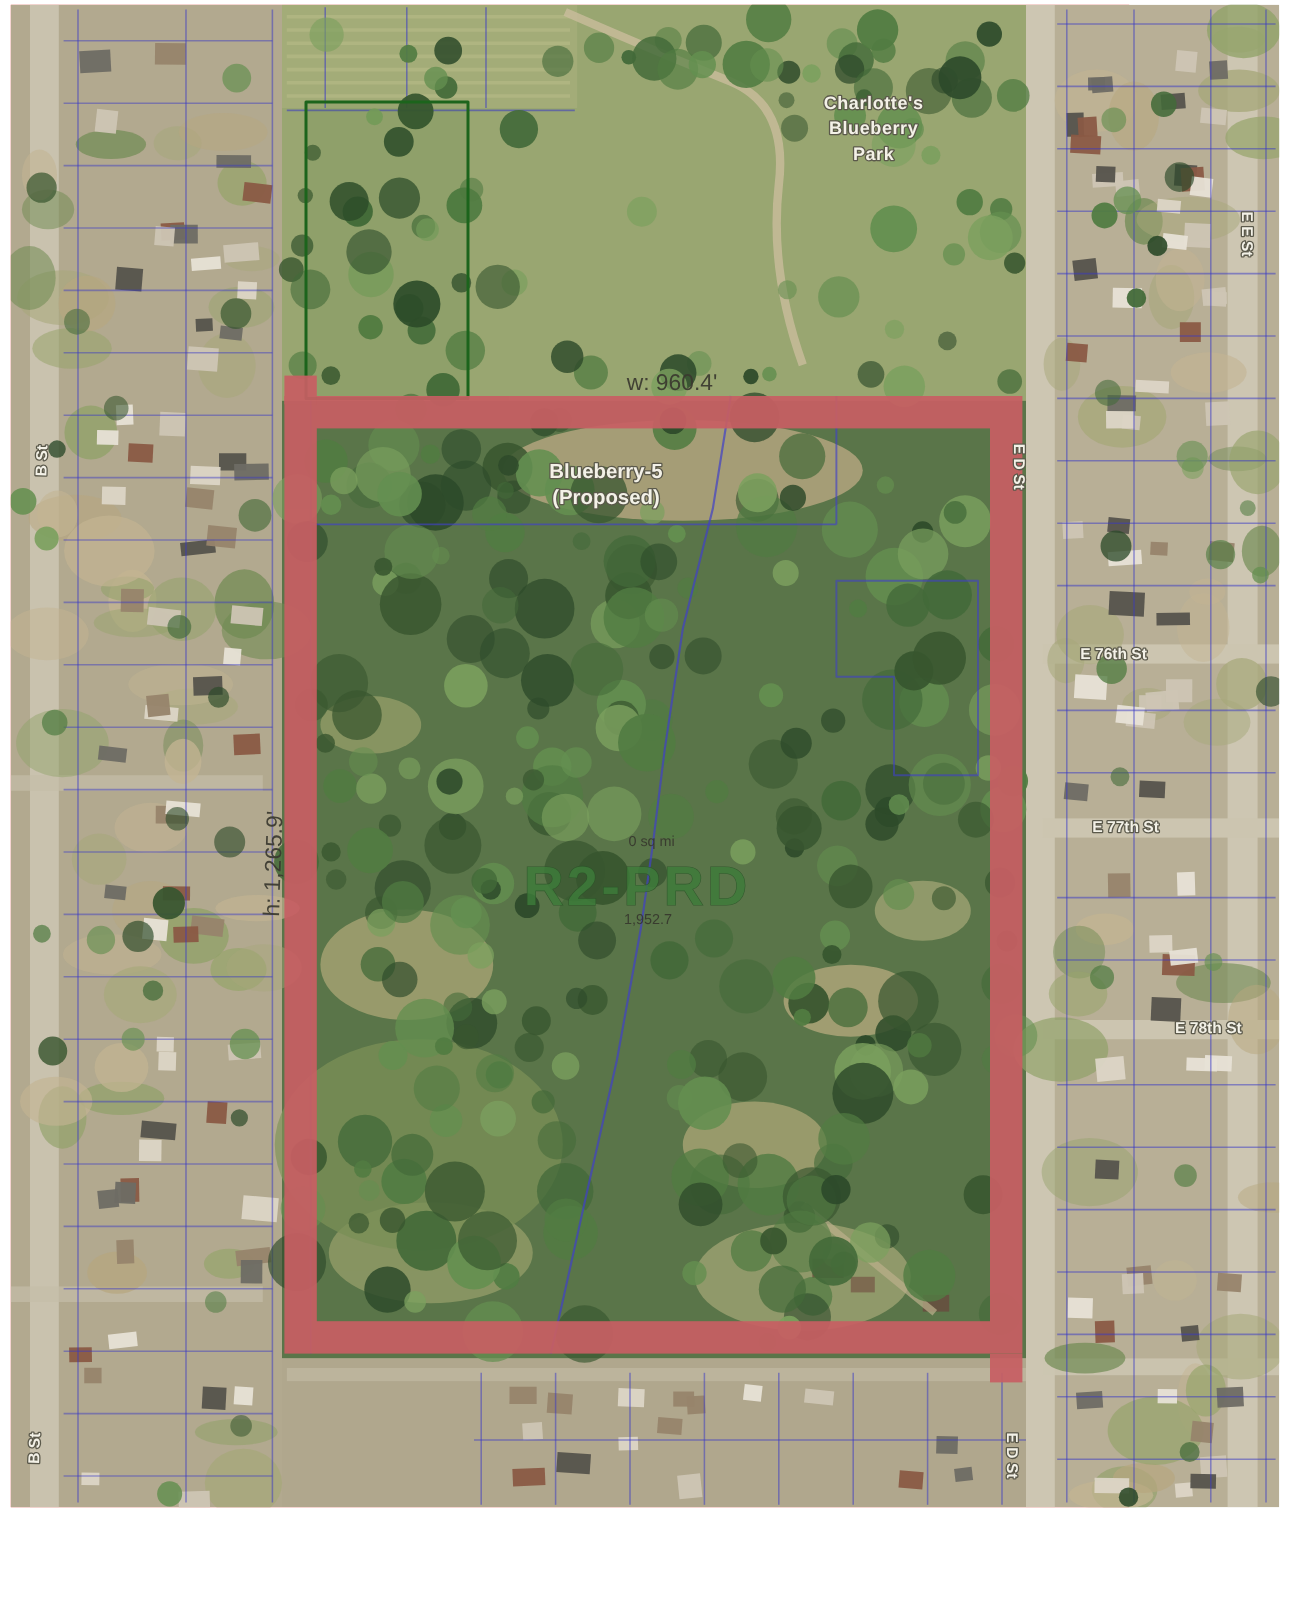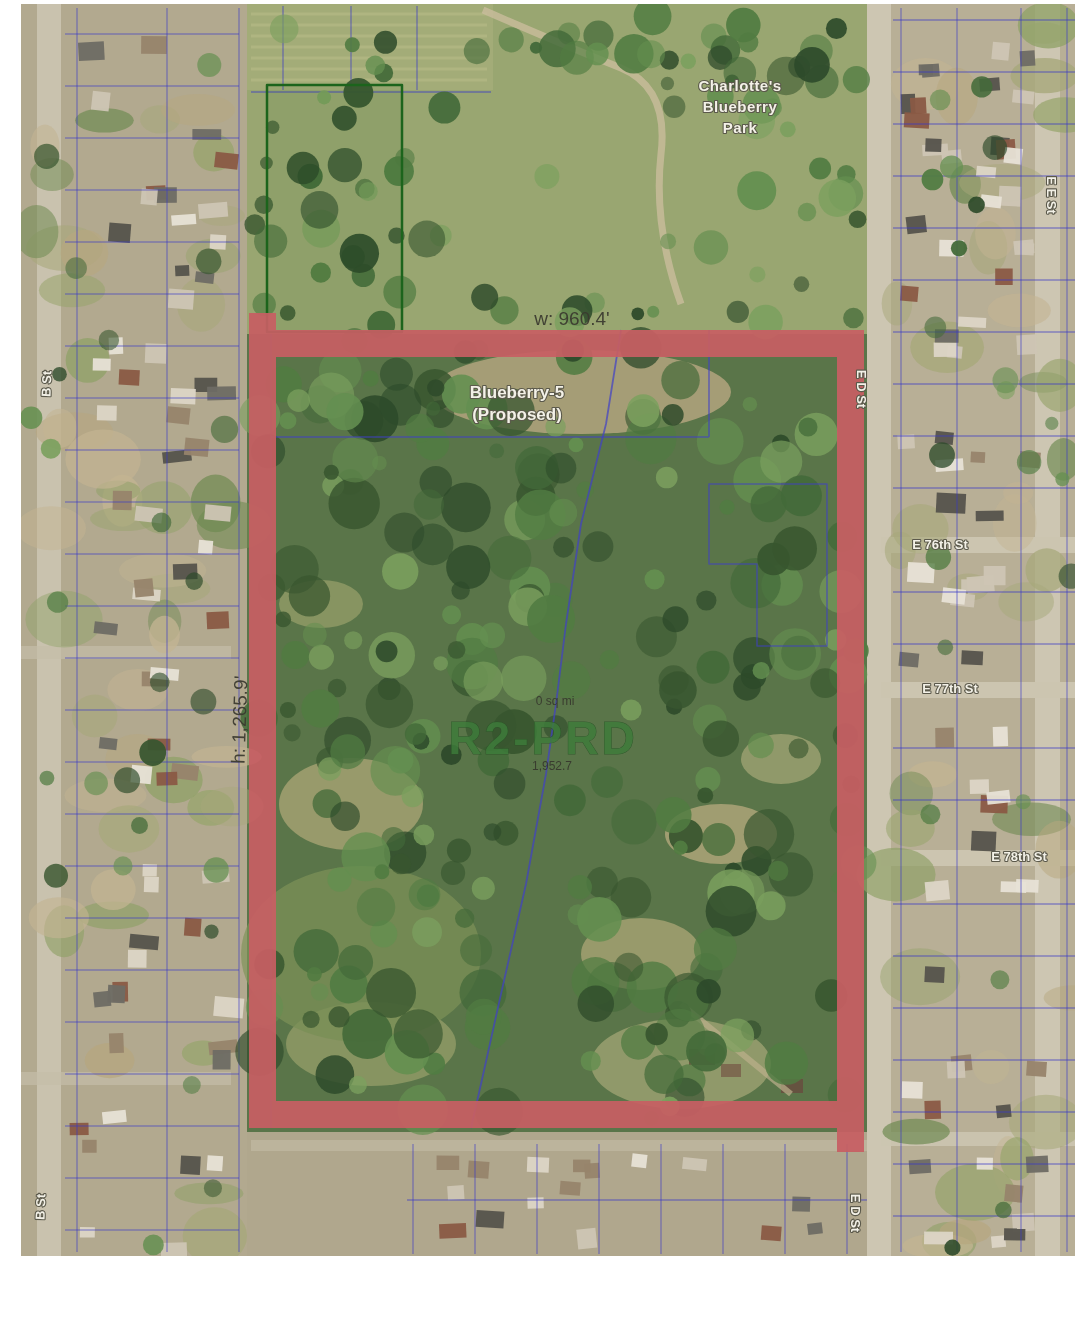--- a/index.html
+++ b/index.html
@@ -1,17 +1,17 @@
 <!DOCTYPE html>
 <html><head>
 <meta charset="utf-8">
 <style>
   html,body{margin:0;padding:0;background:#ffffff;}
   body{width:1075px;height:1339px;position:relative;font-family:"Liberation Sans",sans-serif;overflow:hidden;}
-  #map-frame{position:absolute;left:21px;top:4px;width:932px;height:1252px;background:#ef4444;}
+  #map-frame{position:absolute;left:9px;top:4px;width:932px;height:1252px;background:#ef4444;}
   svg{display:block;}
   text{text-anchor:middle;}
   .lbl-white{font-family:"Liberation Sans",sans-serif;font-weight:bold;font-size:13px;
     fill:#f3f1e7;stroke:#5b594b;stroke-width:2.2px;paint-order:stroke;stroke-linejoin:round;}
   .lbl-park{font-size:15px;letter-spacing:.5px;}
   .lbl-prop{font-size:17px;}
   .lbl-dark{font-family:"Liberation Sans",sans-serif;font-size:19px;fill:#3a392f;opacity:.92;}
   .lbl-sm-dark{font-family:"Liberation Sans",sans-serif;font-size:12px;fill:#34332b;opacity:.85;}
   .lbl-zone{font-family:"Liberation Sans",sans-serif;font-weight:bold;font-size:46px;
     fill:#3d7c3a;opacity:.82;letter-spacing:3px;stroke:#2c5429;stroke-width:1px;paint-order:stroke;}

